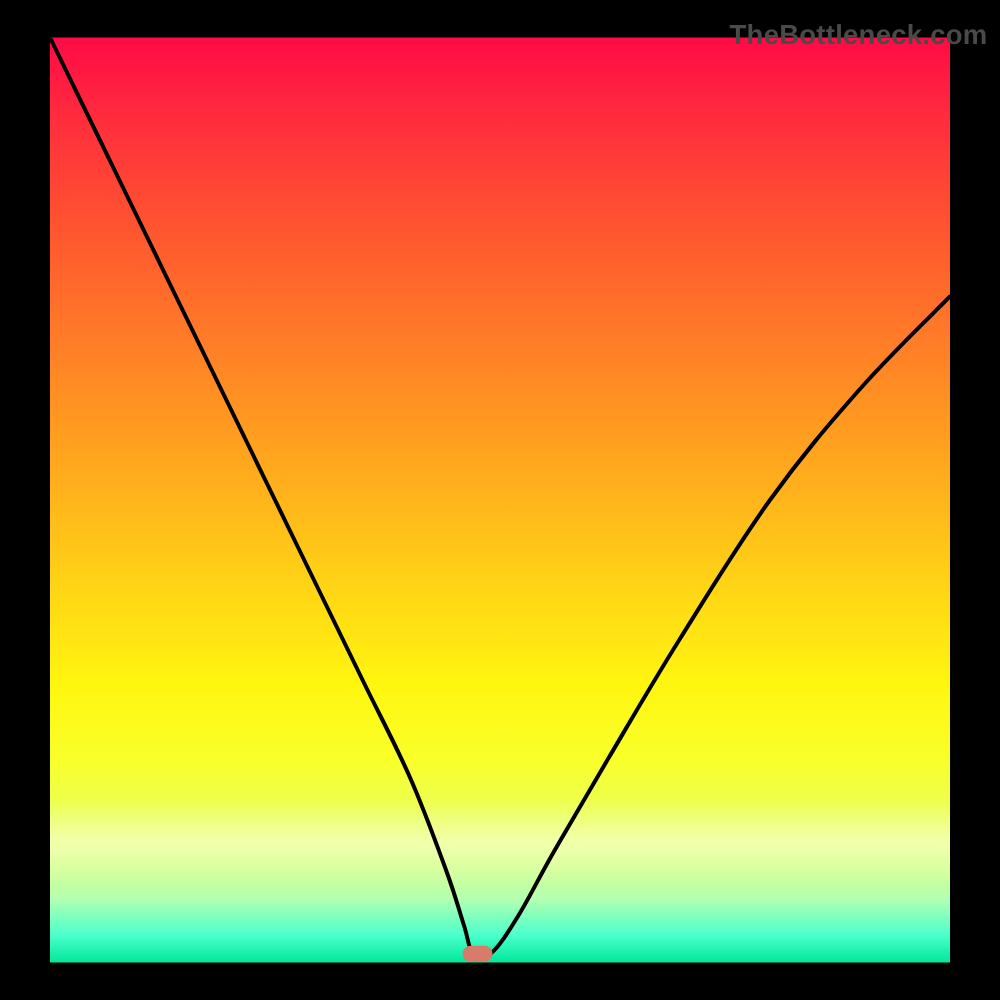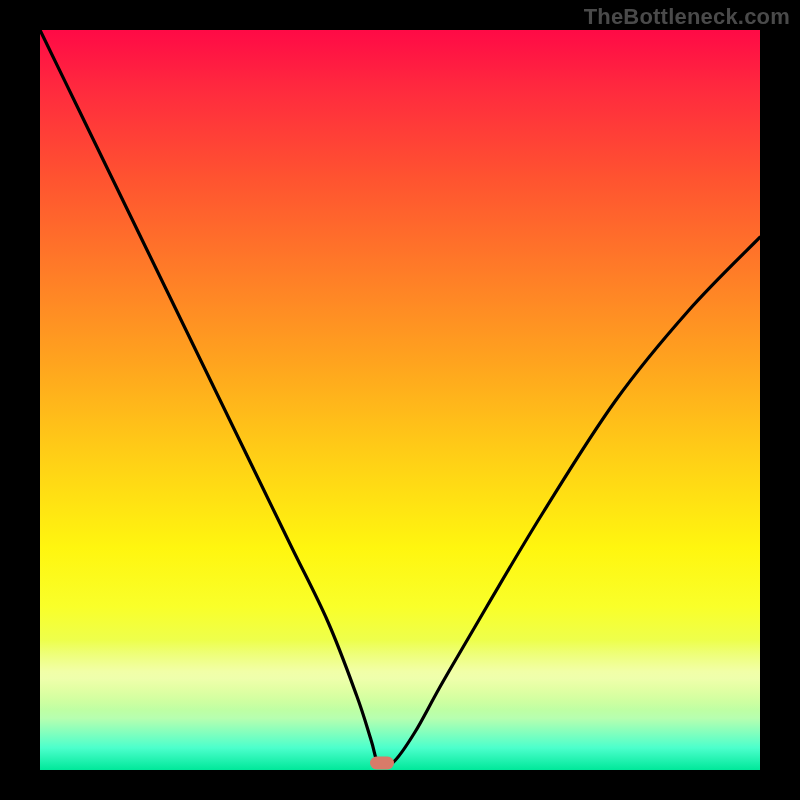--- a/index.html
+++ b/index.html
@@ -12,21 +12,21 @@
     overflow: hidden;
   }
   .frame {
     position: relative;
     width: 800px;
     height: 800px;
     background: #000;
   }
   .watermark {
     position: absolute;
-    top: 4px;
+    top: 15px;
     right: 10px;
     color: #4a4a4a;
     font-size: 22px;
     font-weight: 600;
     letter-spacing: 0.2px;
     z-index: 20;
   }
   .plot {
     position: absolute;
     left: 40px;

